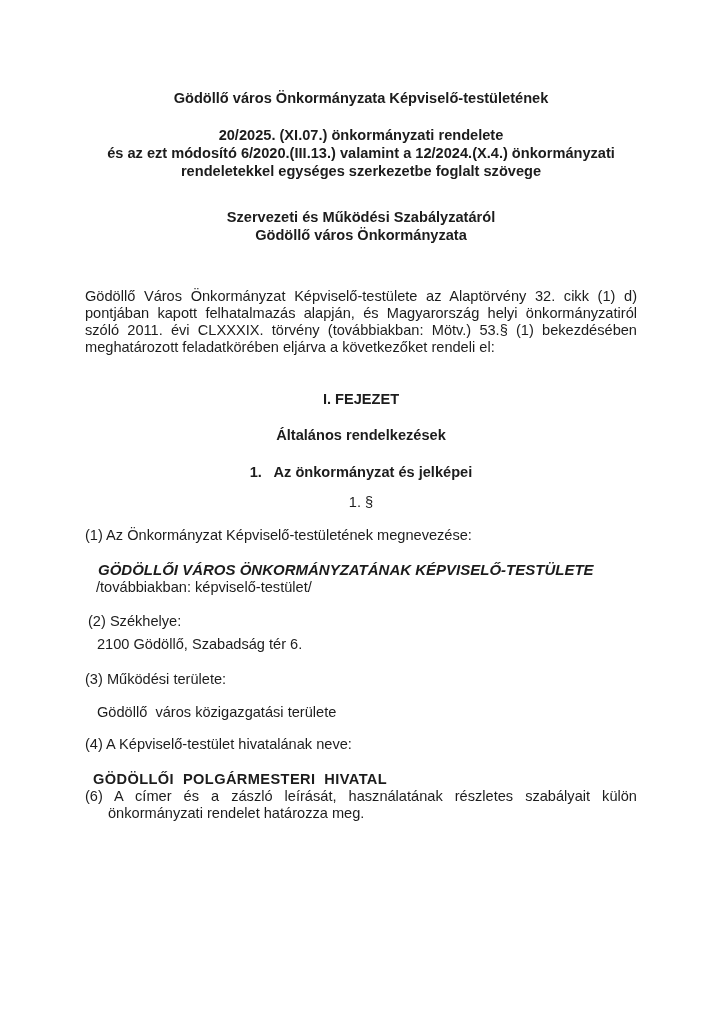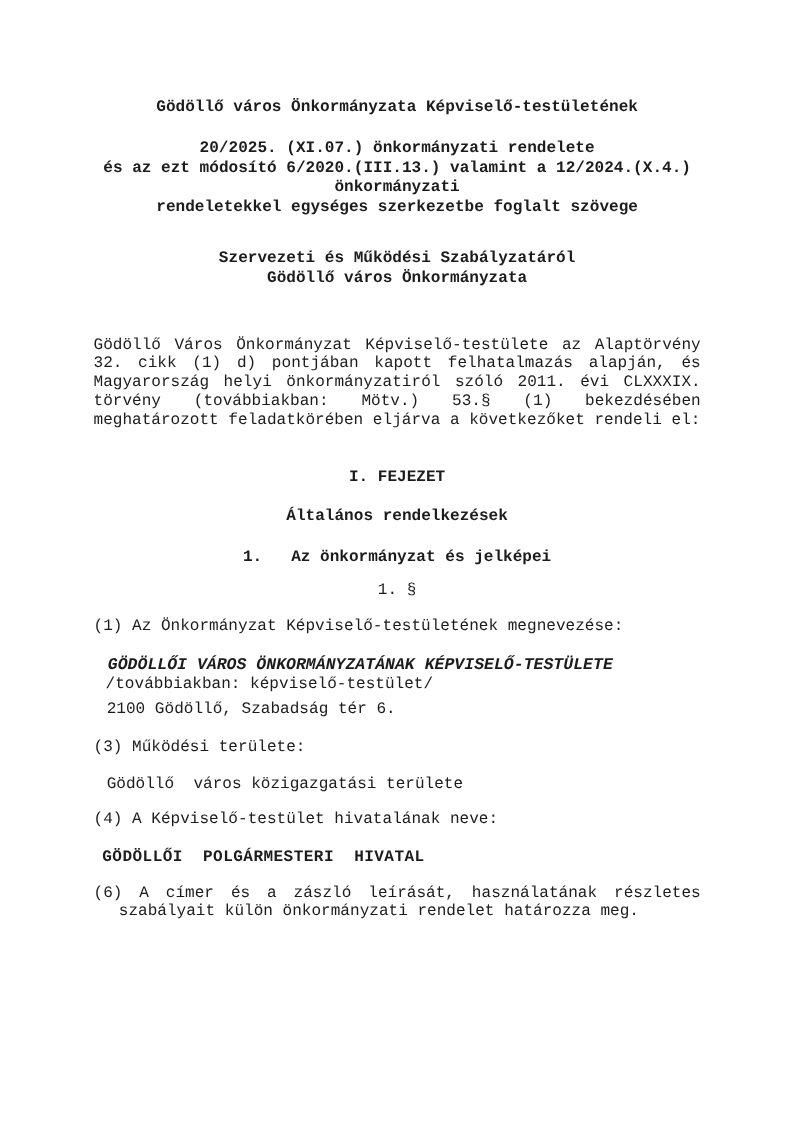--- a/index.html
+++ b/index.html
@@ -4,21 +4,21 @@
 <title>Document</title>
 <style>
   html, body { margin: 0; padding: 0; background: #ffffff; }
   .page {
     position: relative;
     width: 724px;
     height: 1024px;
     margin: 0 auto;
     background: #ffffff;
     color: #1c1c1c;
-    font-family: Liberation Mono, monospace;
+    font-family: Liberation Sans, sans-serif;
     font-size: 14.6px;
     line-height: 17px;
     box-sizing: border-box;
     padding: 0 87px 0 85px;
     overflow: hidden;
   }
   .page p { margin: 0; }
   .c { text-align: center; }
   .b { font-weight: bold; }
   .j { text-align: justify; }
@@ -66,27 +66,28 @@
   <p class="c b" style="margin-top:20px">1.&nbsp;&nbsp; Az önkormányzat és jelképei</p>
 
   <p class="c" style="margin-top:13px">1. §</p>
 
   <p style="margin-top:16px">(1) Az Önkormányzat Képviselő-testületének megnevezése:</p>
 
   <p class="org" style="margin-top:17px">GÖDÖLLŐI VÁROS ÖNKORMÁNYZATÁNAK KÉPVISELŐ-TESTÜLETE</p>
 
   <p class="alias" style="margin-top:1px">/továbbiakban: képviselő-testület/</p>
 
+  <p class="c2pad" style="margin-top:17px">(2) Székhelye:</p>
 
   <p class="sub" style="margin-top:6px">2100 Gödöllő, Szabadság tér 6.</p>
 
   <p style="margin-top:18px">(3) Működési területe:</p>
 
   <p class="sub" style="margin-top:16px">Gödöllő&nbsp; város közigazgatási területe</p>
 
   <p style="margin-top:15px">(4) A Képviselő-testület hivatalának neve:</p>
 
   <p class="office" style="margin-top:18px">GÖDÖLLŐI&nbsp; POLGÁRMESTERI&nbsp; HIVATAL</p>
 
 
-  <p class="hang j" style="margin-top:15px">(6) A címer és a zászló leírását, használatának részletes szabályait külön önkormányzati rendelet határozza meg.</p>
+  <p class="hang j" style="">(6) A címer és a zászló leírását, használatának részletes szabályait külön önkormányzati rendelet határozza meg.</p>
 
 </div>
 
 </body></html>

